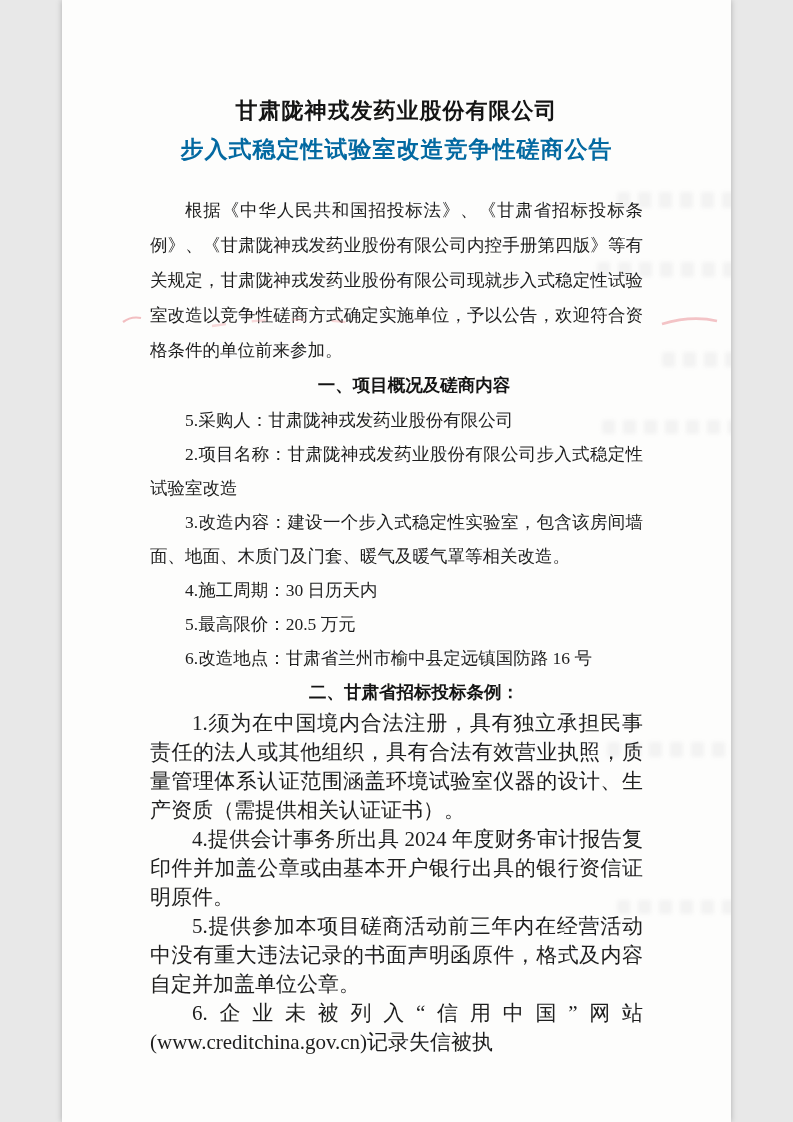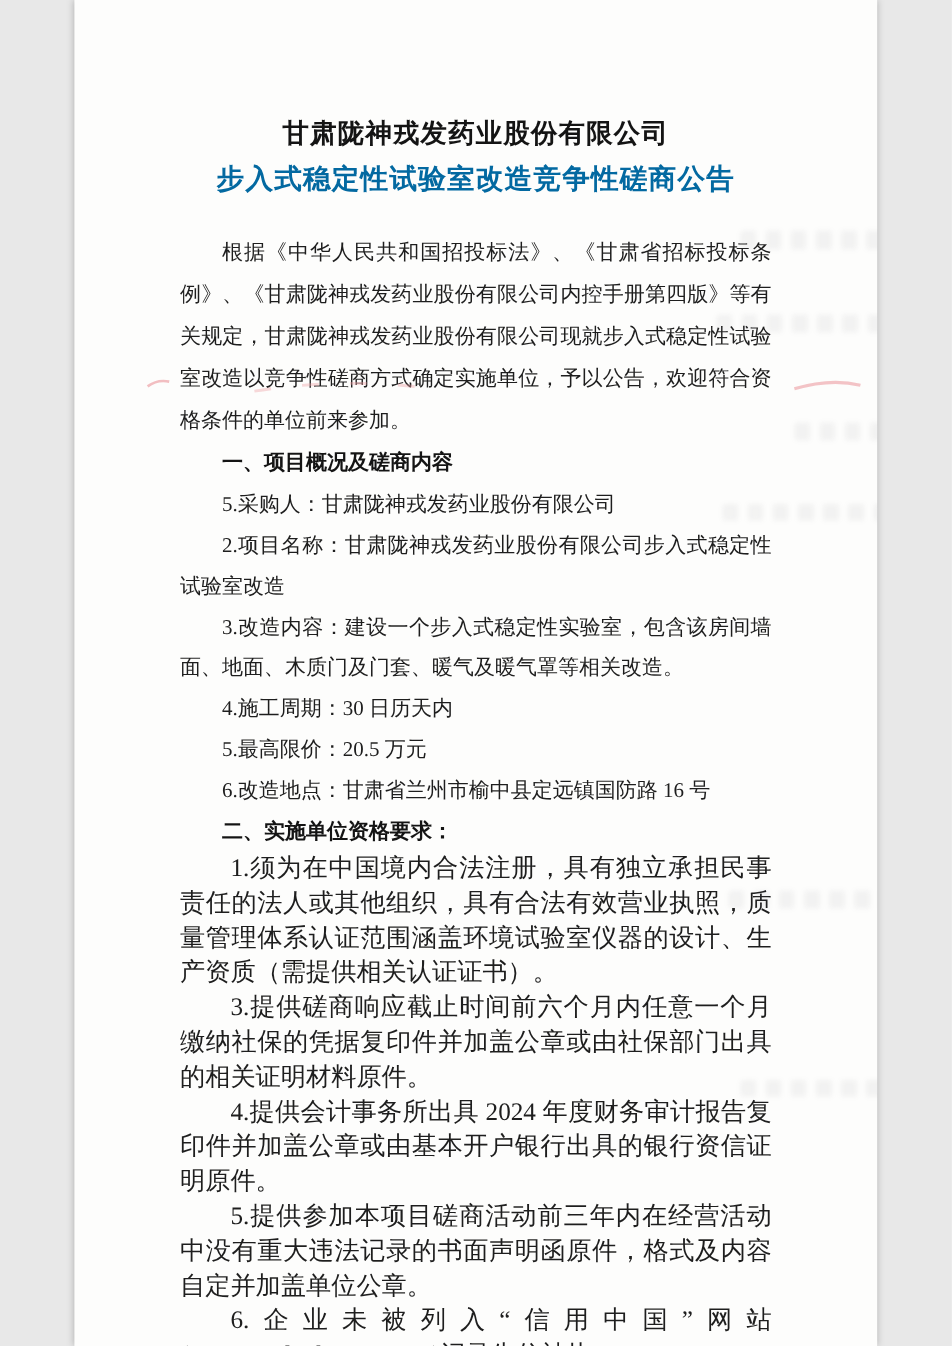--- a/index.html
+++ b/index.html
@@ -23,21 +23,21 @@
     font-size:23px; line-height:30px; font-weight:700;
     text-align:center; letter-spacing:1px; margin-top:9px; color:#0369a1;
   }
   .intro {
     margin-top:28px;
     font-size:17.5px; line-height:35px;
     text-indent:2em; text-align:justify;
   }
   .sec-heading {
     font-size:17.5px; line-height:35px; font-weight:700;
-    text-indent:2em; color:#141414;
+    text-indent:2em; color:#141414;text-align:center;
   }
   .sec1 .sec-heading { line-height:35px; }
   .sec2 .sec-heading { line-height:34px; }
   .sec1 .item {
     font-size:17.5px; line-height:34px;
     text-indent:2em; text-align:justify;
   }
   .sec2 .item {
     font-size:21px; line-height:29px;
     text-indent:2em; text-align:justify;
@@ -81,23 +81,22 @@
       <div class="sec-heading">一、项目概况及磋商内容</div>
       <p class="item">5.采购人：甘肃陇神戎发药业股份有限公司</p>
       <p class="item">2.项目名称：甘肃陇神戎发药业股份有限公司步入式稳定性试验室改造</p>
       <p class="item">3.改造内容：建设一个步入式稳定性实验室，包含该房间墙面、地面、木质门及门套、暖气及暖气罩等相关改造。</p>
       <p class="item">4.施工周期：30 日历天内</p>
       <p class="item">5.最高限价：20.5 万元</p>
       <p class="item">6.改造地点：甘肃省兰州市榆中县定远镇国防路 16 号</p>
     </div>
 
     <div class="sec2">
-      <div class="sec-heading">二、实施单位资格要求：</div>
+      <div class="sec-heading">二、甘肃省招标投标条例：</div>
       <p class="item">1.须为在中国境内合法注册，具有独立承担民事责任的法人或其他组织，具有合法有效营业执照，质量管理体系认证范围涵盖环境试验室仪器的设计、生产资质（需提供相关认证证书）。</p>
-      <p class="item">3.提供磋商响应截止时间前六个月内任意一个月缴纳社保的凭据复印件并加盖公章或由社保部门出具的相关证明材料原件。</p>
       <p class="item">4.提供会计事务所出具 2024 年度财务审计报告复印件并加盖公章或由基本开户银行出具的银行资信证明原件。</p>
       <p class="item">5.提供参加本项目磋商活动前三年内在经营活动中没有重大违法记录的书面声明函原件，格式及内容自定并加盖单位公章。</p>
       <p class="item">6.企业未被列入“信用中国”网站(www.creditchina.gov.cn)记录失信被执</p>
     </div>
 
   </div>
 
   <svg class="red-marks" viewBox="0 0 710 46">
     <path d="M6 22 Q 14 16 24 18" stroke="#e98a90" stroke-width="2.2" fill="none" opacity=".55"></path>
     <path d="M95 26 Q 170 14 245 24" stroke="#eda0a6" stroke-width="2.4" fill="none" opacity=".4" stroke-dasharray="14 26"></path>

